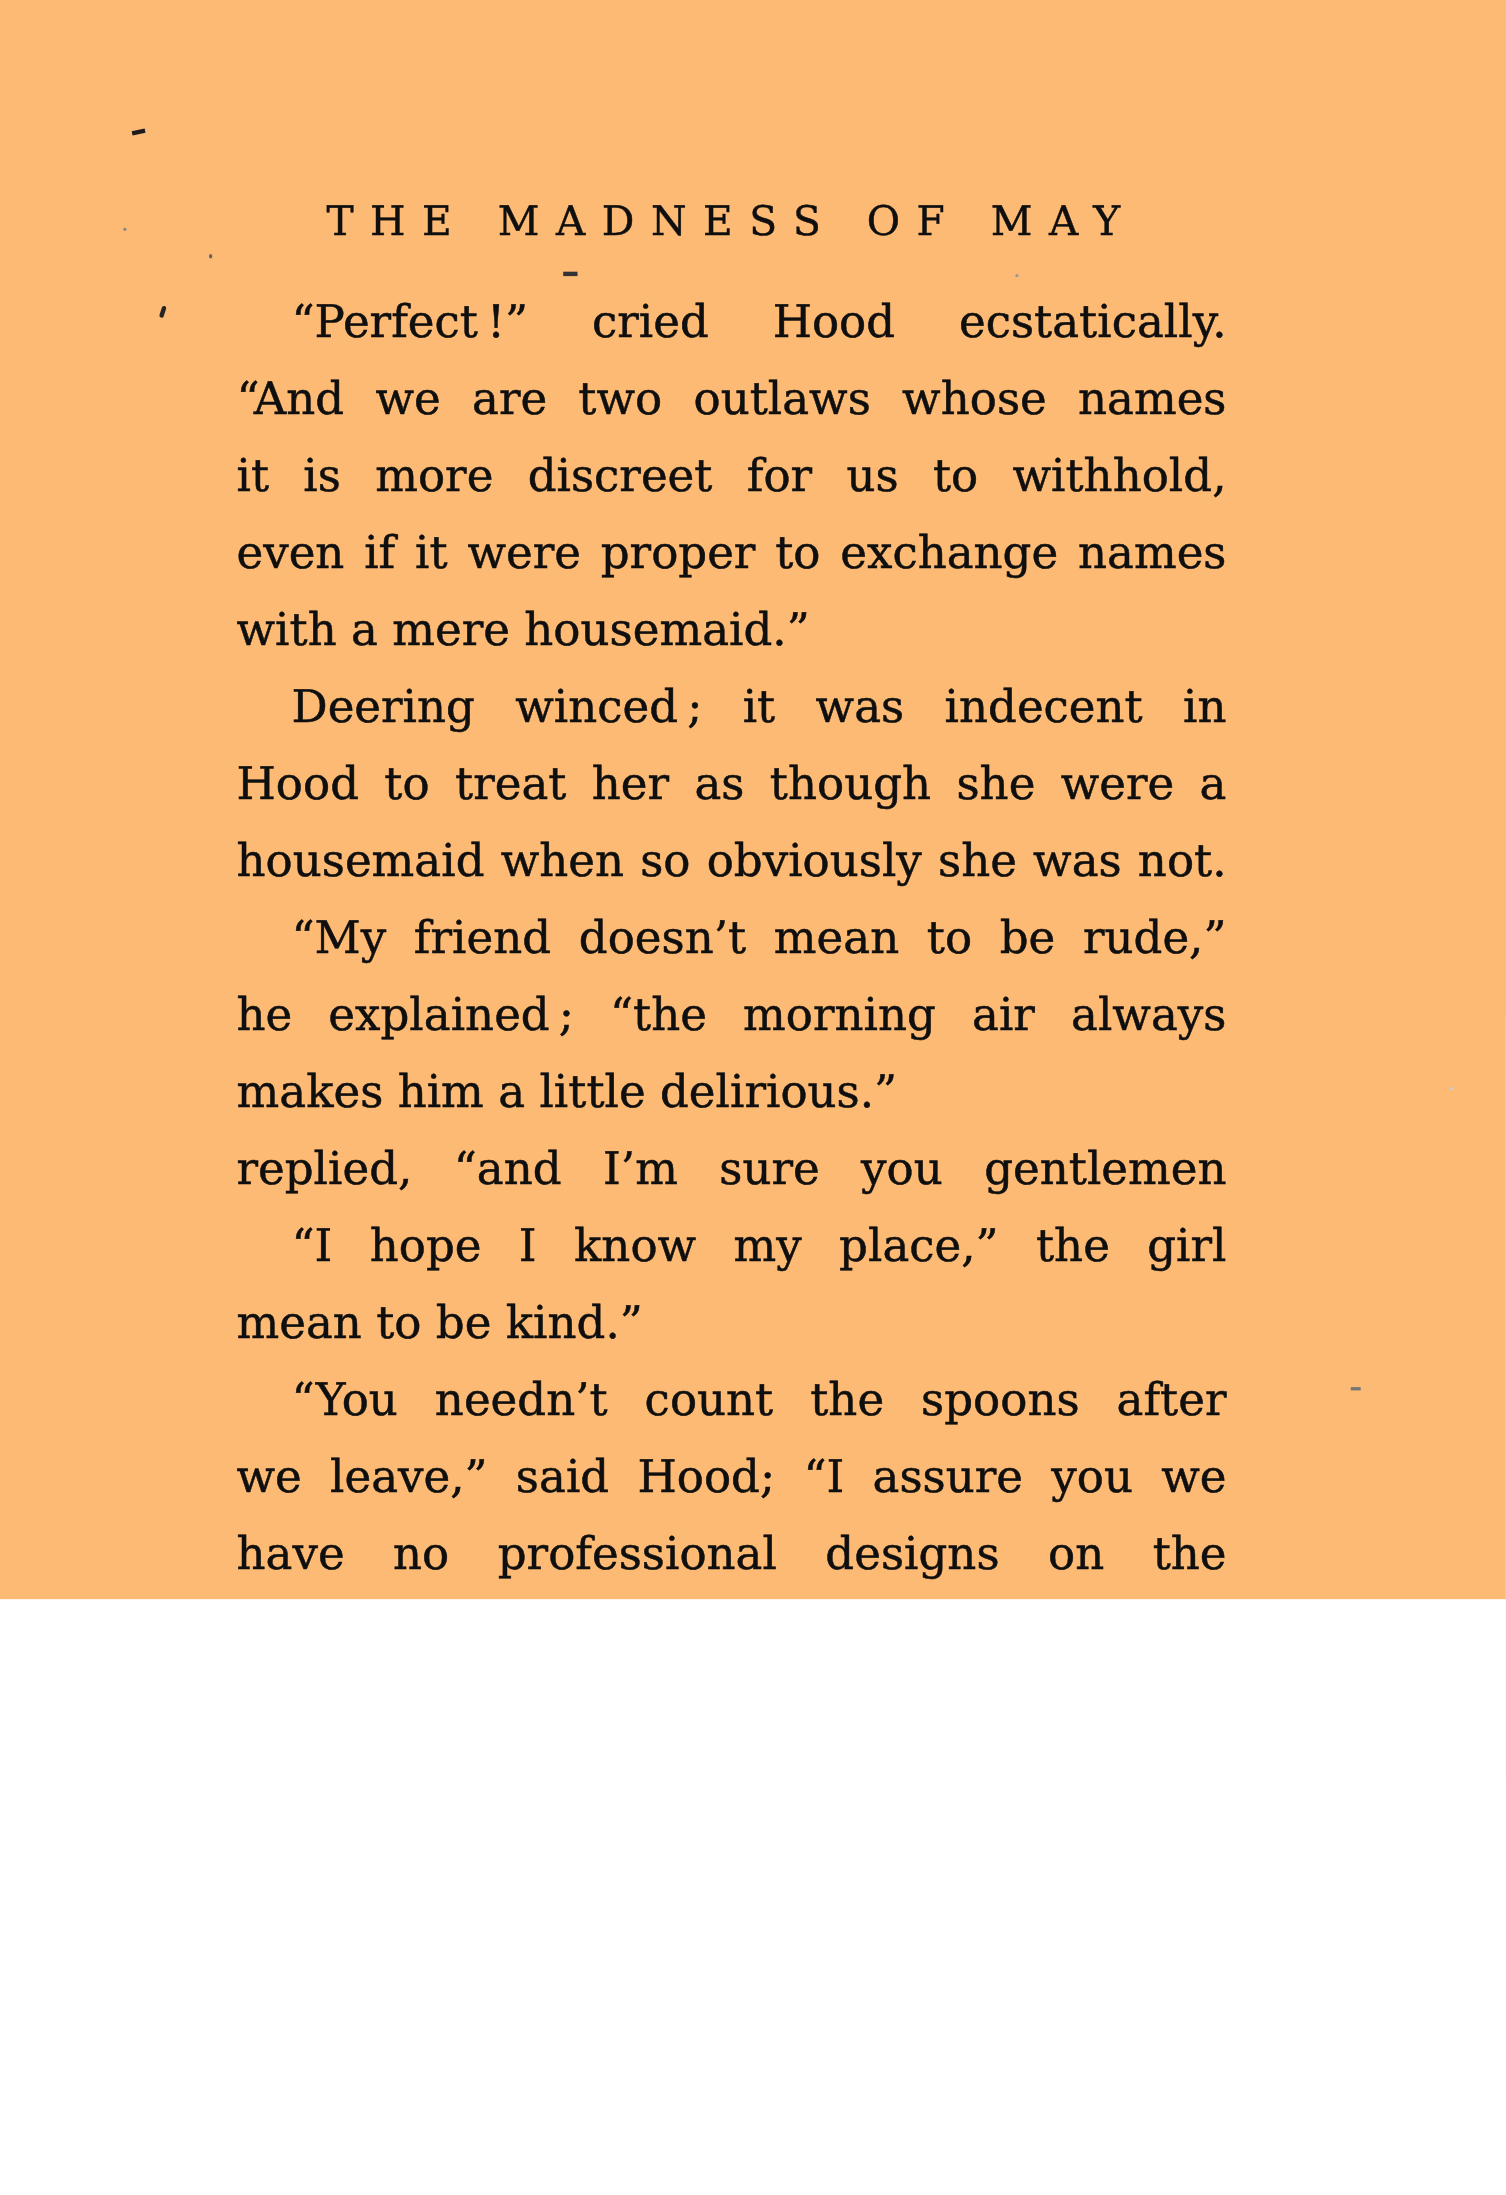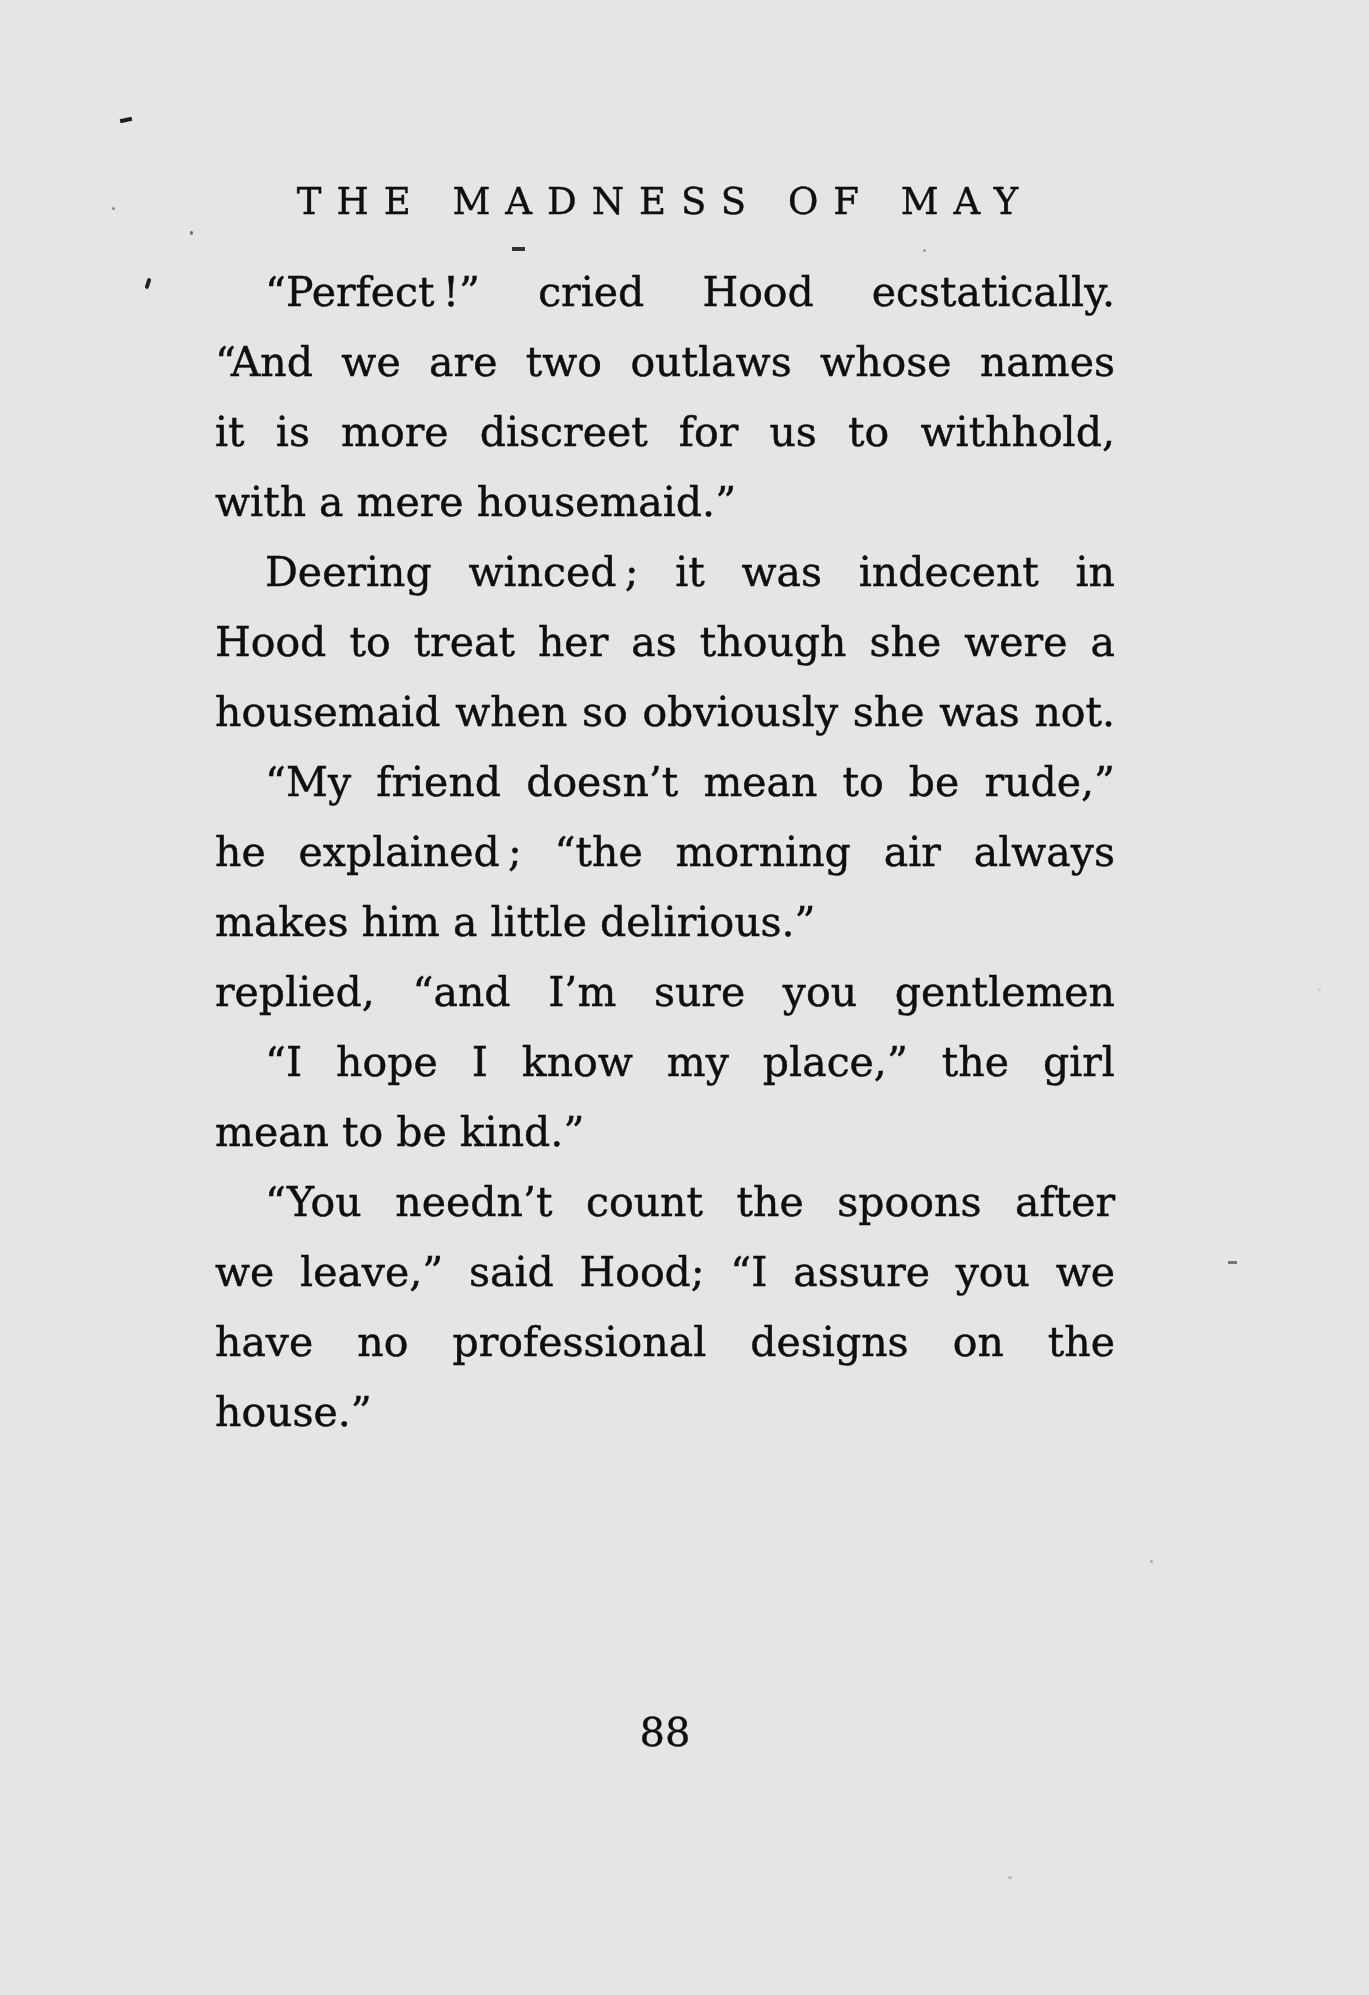--- a/index.html
+++ b/index.html
@@ -3,22 +3,22 @@
 <meta charset="utf-8">
 <style>
   html, body {
     margin: 0;
     padding: 0;
     background: #ffffff;
   }
   .page {
     position: relative;
     width: 1369px;
-    height: 1995px;
-    background: #e5e5e5;
+    height: 1454px;
+    background: #fdba74;
     overflow: hidden;
     font-family: "DejaVu Serif", "Liberation Serif", serif;
     color: #0f0f0f;
   }
   .running-head {
     position: absolute;
     top: 180px;
     left: 215px;
     width: 900px;
     text-align: center;
@@ -81,20 +81,21 @@
 <body>
 
 <div class="page">
 
   <div class="running-head">THE MADNESS OF MAY</div>
 
   <div class="text-block">
       <div class="line indent justify">“Perfect !” cried Hood ecstatically.</div>
       <div class="line justify">“And we are two outlaws whose names</div>
       <div class="line justify">it is more discreet for us to withhold,</div>
+      <div class="line justify">even if it were proper to exchange names</div>
       <div class="line">with a mere housemaid.”</div>
       <div class="line indent justify">Deering winced ; it was indecent in</div>
       <div class="line justify">Hood to treat her as though she were a</div>
       <div class="line justify">housemaid when so obviously she was not.</div>
       <div class="line indent justify">“My friend doesn’t mean to be rude,”</div>
       <div class="line justify">he explained ; “the morning air always</div>
       <div class="line">makes him a little delirious.”</div>
       <div class="line justify">replied, “and I’m sure you gentlemen</div>
       <div class="line indent justify">“I hope I know my place,” the girl</div>
       <div class="line">mean to be kind.”</div>

